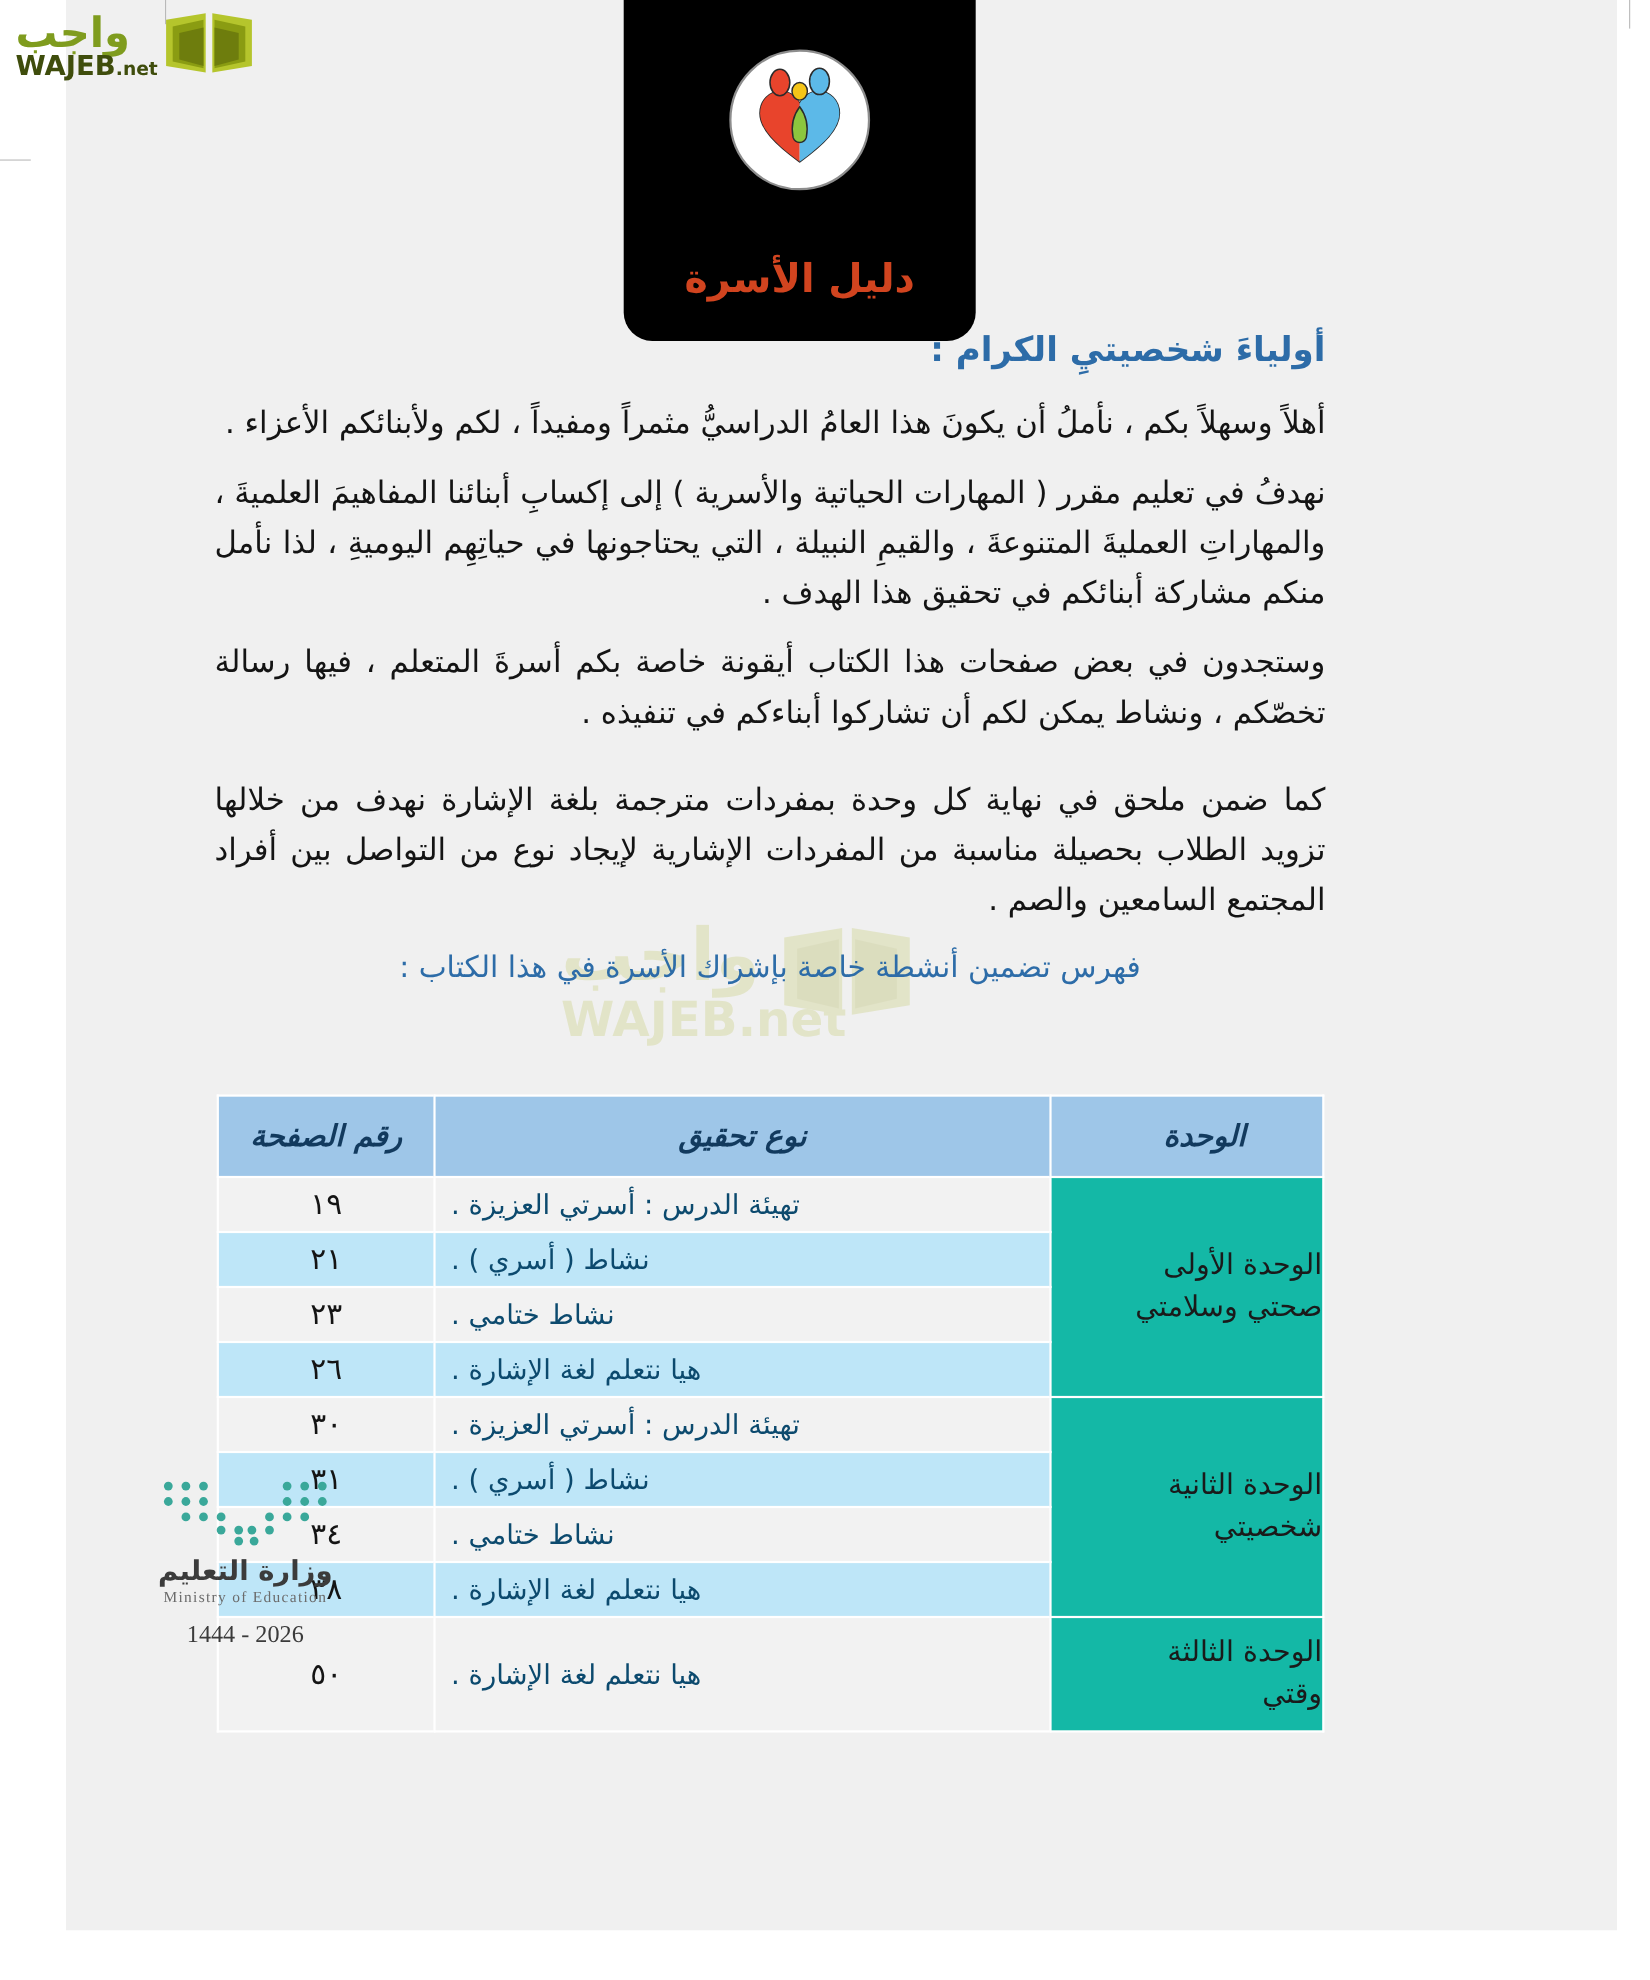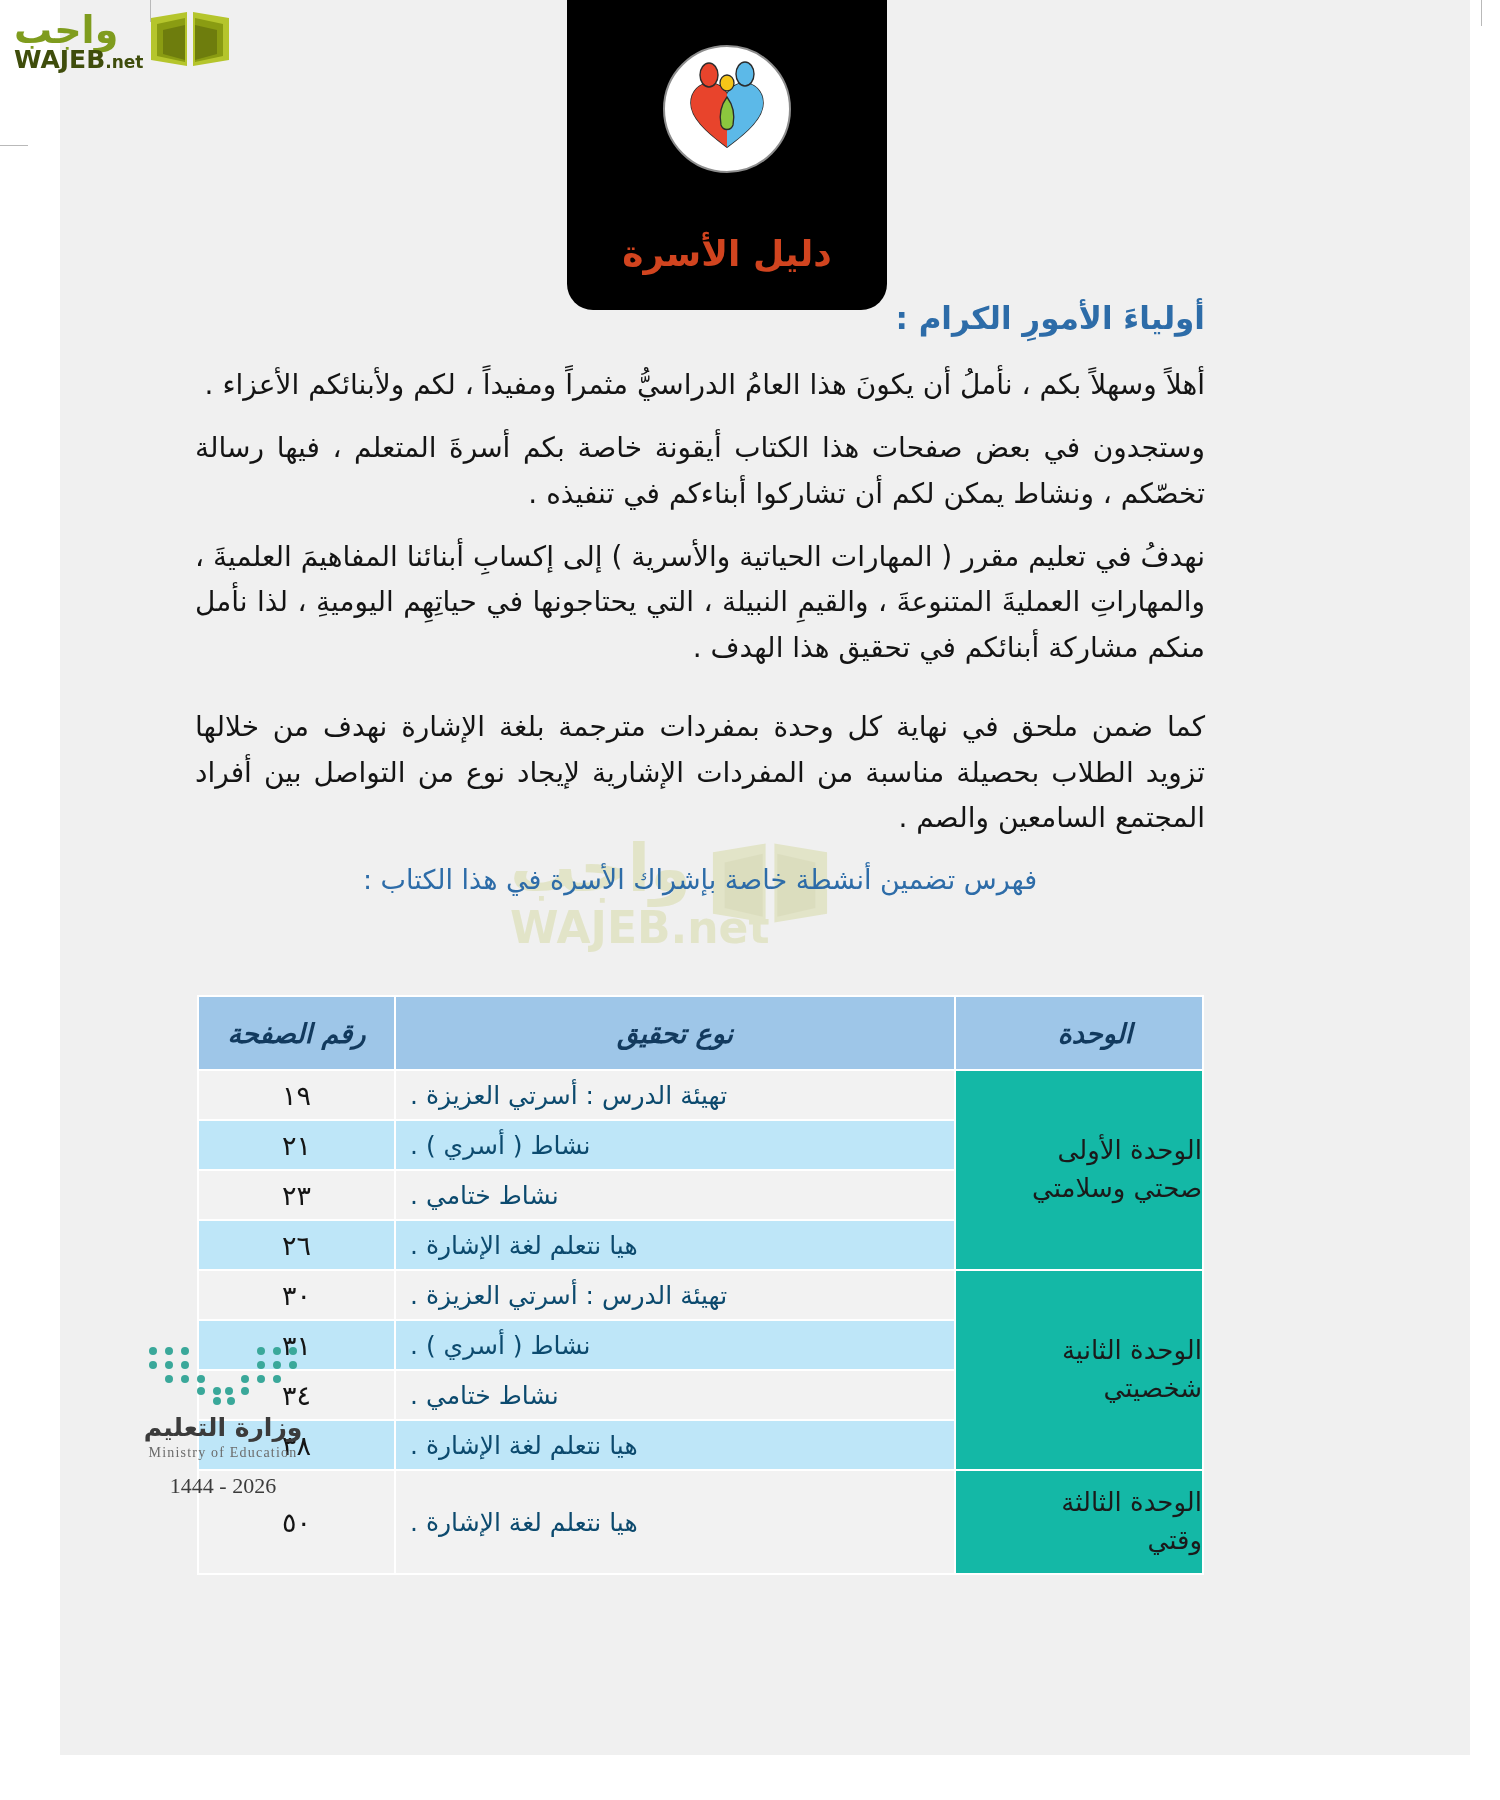--- a/index.html
+++ b/index.html
@@ -318,24 +318,24 @@
       <svg width="120" height="120" viewBox="0 0 82 62">
         <path d="M2 8 L38 2 L38 56 L2 50 Z" fill="#c3c96f"></path>
         <path d="M80 8 L44 2 L44 56 L80 50 Z" fill="#c3c96f"></path>
         <path d="M10 15 L36 9 L36 52 L10 46 Z" fill="#aeb44f"></path>
         <path d="M72 15 L46 9 L46 52 L72 46 Z" fill="#aeb44f"></path>
       </svg>
     </div>
   </div>
 
   <div class="content">
-    <div class="lead-heading">أولياءَ الأمورِ الكرام :</div>
+    <div class="lead-heading">أولياءَ شخصيتيِ الكرام :</div>
     <p class="para last-right">أهلاً وسهلاً بكم ، نأملُ أن يكونَ هذا العامُ الدراسيُّ مثمراً ومفيداً ، لكم ولأبنائكم الأعزاء .</p>
+    <p class="para last-right">نهدفُ في تعليم مقرر ( المهارات الحياتية والأسرية ) إلى إكسابِ أبنائنا المفاهيمَ العلميةَ ، والمهاراتِ العمليةَ المتنوعةَ ، والقيمِ النبيلة ، التي يحتاجونها في حياتِهِم اليوميةِ ، لذا نأمل منكم مشاركة أبنائكم في تحقيق هذا الهدف .</p>
     <p class="para last-right">وستجدون في بعض صفحات هذا الكتاب أيقونة خاصة بكم أسرةَ المتعلم ، فيها رسالة تخصّكم ، ونشاط يمكن لكم أن تشاركوا أبناءكم في تنفيذه .</p>
-    <p class="para last-right">نهدفُ في تعليم مقرر ( المهارات الحياتية والأسرية ) إلى إكسابِ أبنائنا المفاهيمَ العلميةَ ، والمهاراتِ العمليةَ المتنوعةَ ، والقيمِ النبيلة ، التي يحتاجونها في حياتِهِم اليوميةِ ، لذا نأمل منكم مشاركة أبنائكم في تحقيق هذا الهدف .</p>
     <div class="gap"></div>
     <p class="para last-right">كما ضمن ملحق في نهاية كل وحدة بمفردات مترجمة بلغة الإشارة نهدف من خلالها تزويد الطلاب بحصيلة مناسبة من المفردات الإشارية لإيجاد نوع من التواصل بين أفراد المجتمع السامعين والصم .</p>
     <div class="index-heading">فهرس تضمين أنشطة خاصة بإشراك الأسرة في هذا الكتاب :</div>
   </div>
 
   <table class="act-table">
     <thead>
       <tr>
         <th class="col-unit">الوحدة</th>
         <th class="col-type">نوع تحقيق</th>

